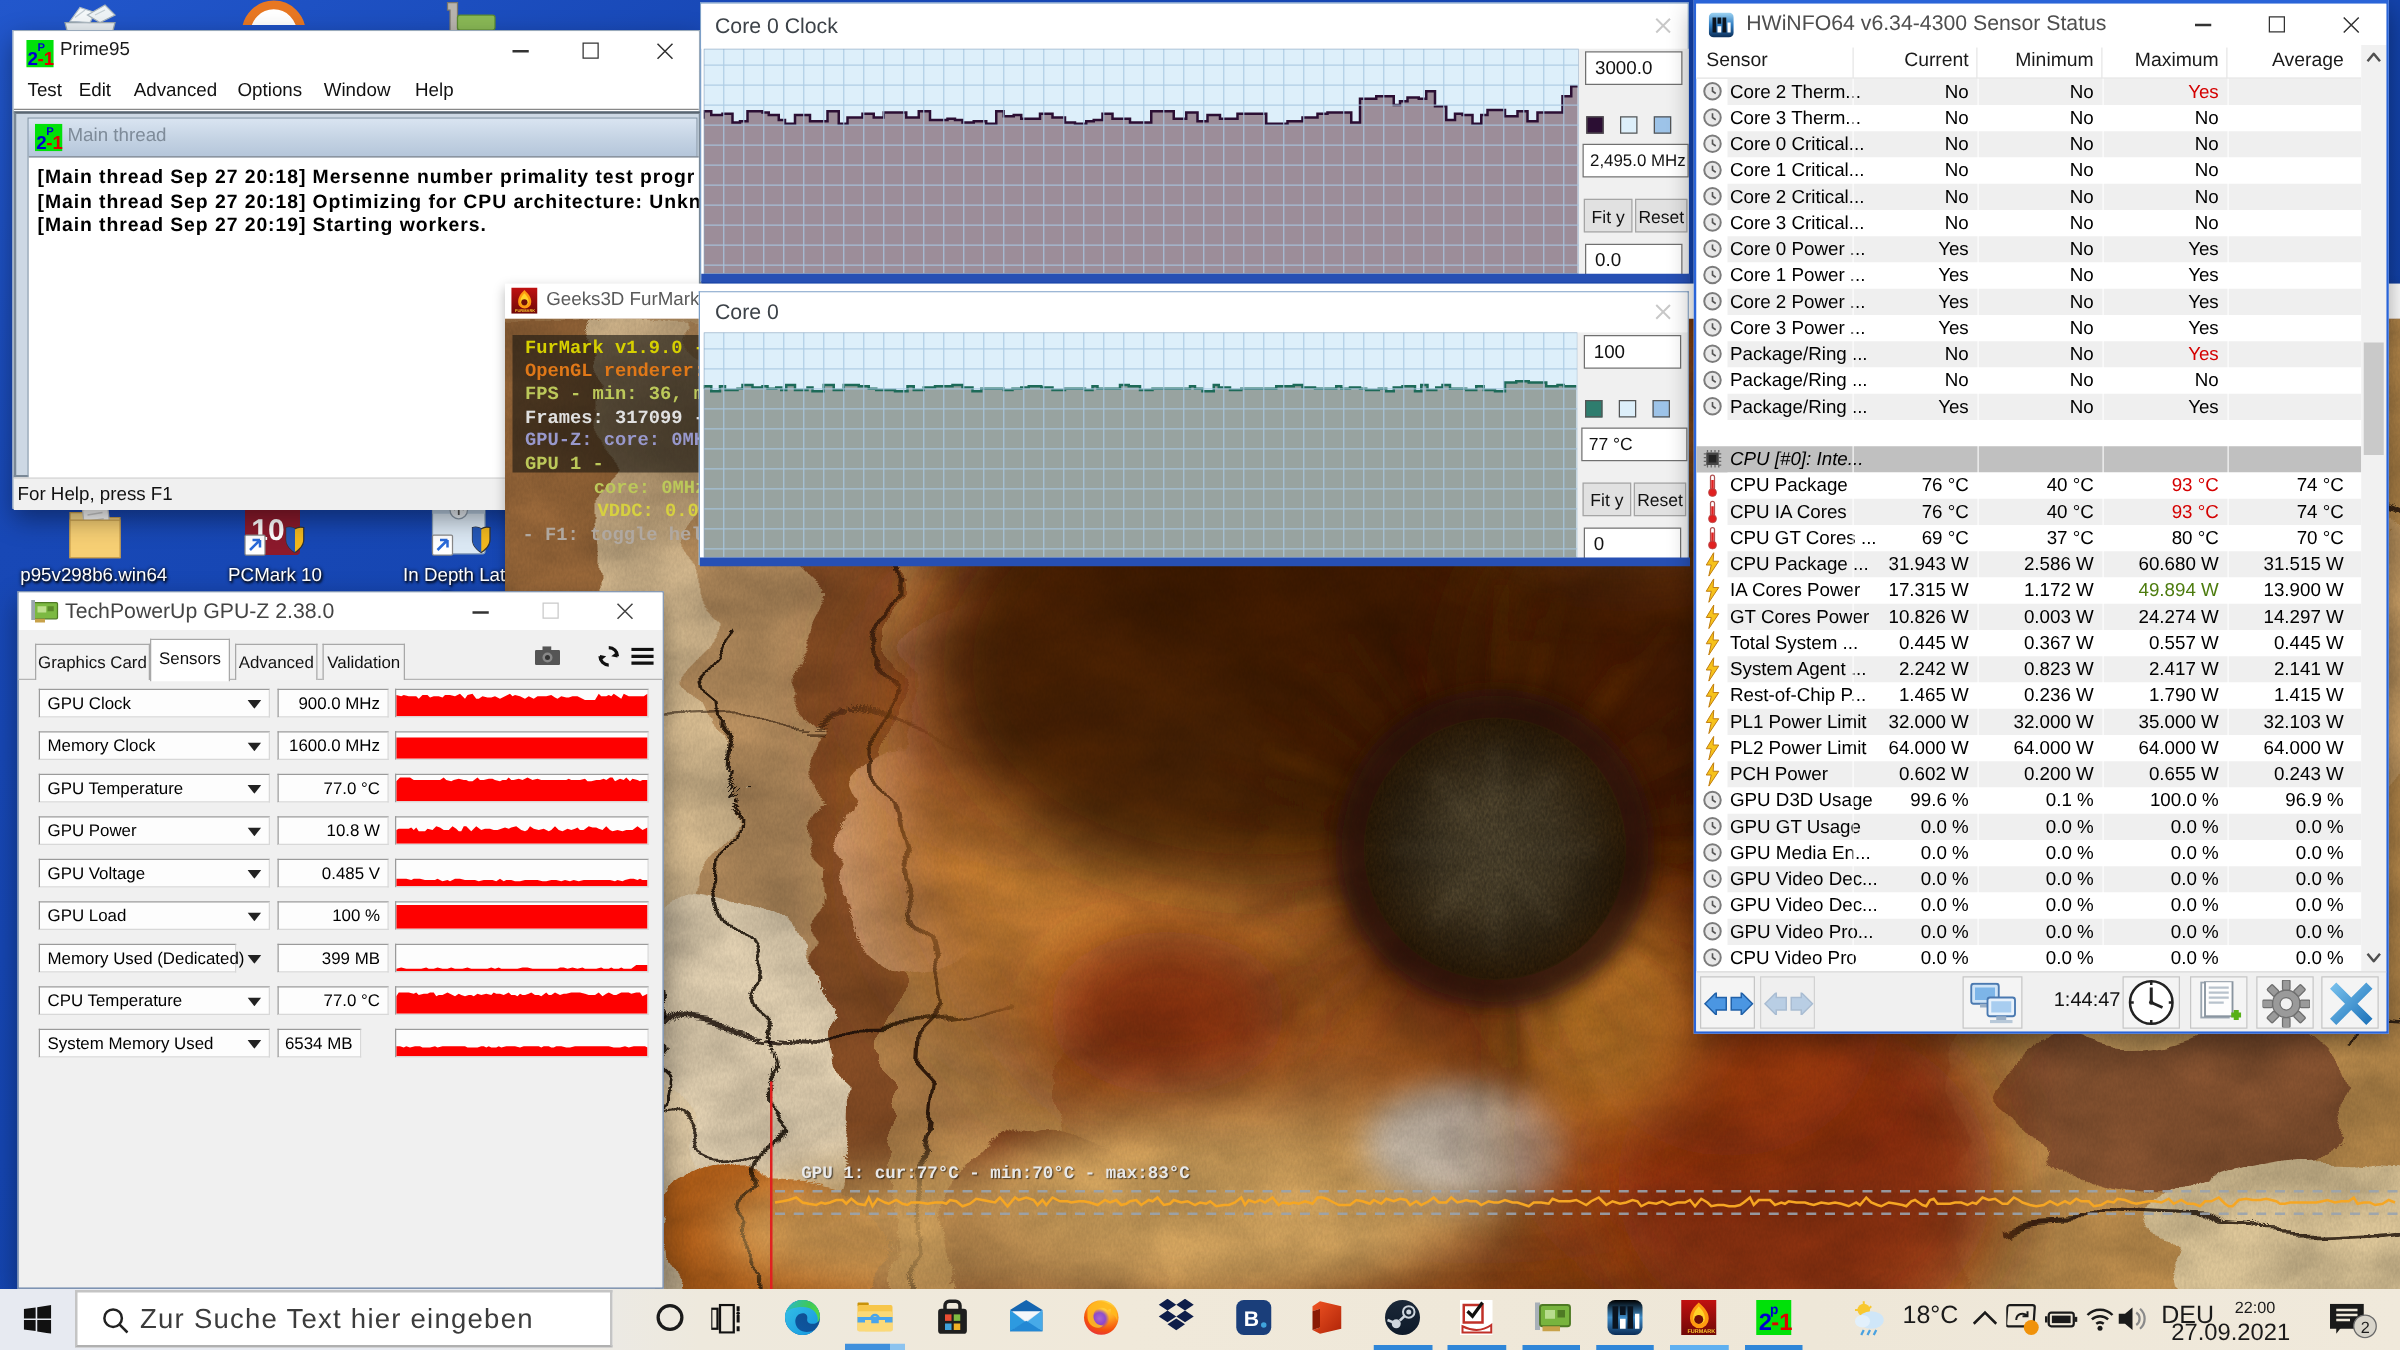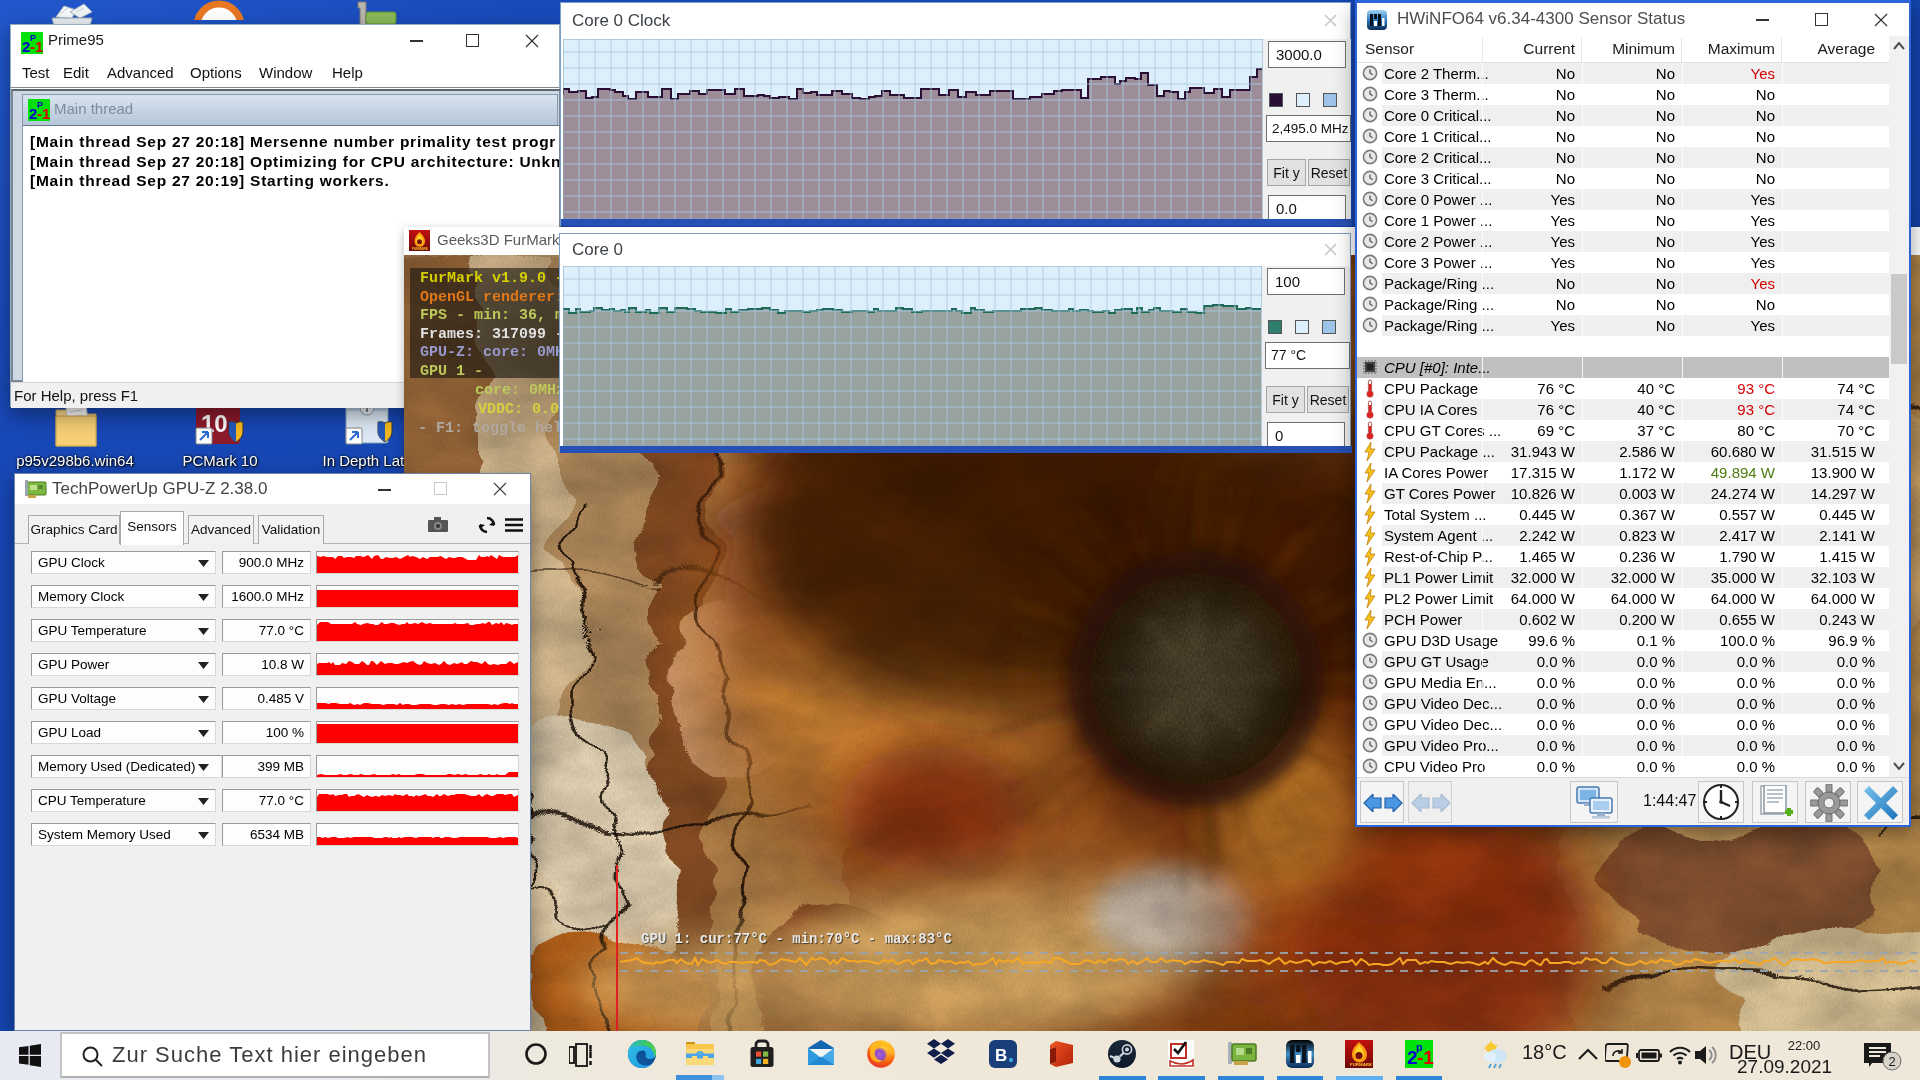--- a/index.html
+++ b/index.html
@@ -723,21 +723,21 @@
         </svg>
     </div>
     <div class="abs" style="left:207px;top:247px;width:89px;height:23px;background:#fdfdfd;border:1px solid #9a9a9a;border-bottom-color:#d8d8d8;border-right-color:#d8d8d8;">
       <div class="abs" style="right:6px;top:3px;font-size:13.5px;color:#000;white-space:nowrap;">100 %</div>
     </div>
     <div class="abs" style="left:301px;top:247px;width:203px;height:23px;background:#fdfdfd;border:1px solid #9a9a9a;border-bottom-color:#d8d8d8;border-right-color:#d8d8d8;">
       <svg class="abs" style="left:0;top:0;" width="201" height="21" viewBox="0 0 201 21">
           <path d="M0,21 L0,2 L2,2 L4,2 L8,2 L12,2 L16,2 L18,2 L21,2 L23,2 L25,2 L28,2 L30,2 L33,2 L35,2 L39,2 L41,2 L43,2 L45,2 L48,2 L51,2 L53,2 L56,2 L59,2 L63,2 L67,2 L71,2 L74,2 L76,2 L78,2 L81,2 L84,2 L87,2 L90,2 L93,2 L95,2 L97,2 L101,2 L105,2 L109,2 L112,2 L115,2 L117,2 L121,2 L124,2 L126,2 L129,2 L131,2 L135,2 L138,2 L140,2 L143,2 L147,2 L150,2 L152,2 L156,2 L160,2 L163,2 L167,2 L170,2 L173,2 L176,2 L180,2 L184,2 L188,2 L192,2 L195,2 L197,2 L201,2 L201,21 Z" fill="#fe0000"></path>
         </svg>
     </div>
-    <div class="abs" style="left:16px;top:281px;width:191px;height:23px;background:#fdfdfd;border:1px solid #9a9a9a;border-bottom-color:#d8d8d8;border-right-color:#d8d8d8;">
+    <div class="abs" style="left:16px;top:281px;width:158px;height:23px;background:#fdfdfd;border:1px solid #9a9a9a;border-bottom-color:#d8d8d8;border-right-color:#d8d8d8;">
       <div class="abs" style="left:6px;top:3px;font-size:13.5px;color:#000;white-space:nowrap;">Memory Used (Dedicated)</div>
       <svg class="abs" style="left:166px;top:8px;" width="11" height="7" viewBox="0 0 11 7">
           <path d="M0 0 L11 0 L5.5 7 Z" fill="#222"></path>
         </svg>
     </div>
     <div class="abs" style="left:207px;top:281px;width:89px;height:23px;background:#fdfdfd;border:1px solid #9a9a9a;border-bottom-color:#d8d8d8;border-right-color:#d8d8d8;">
       <div class="abs" style="right:6px;top:3px;font-size:13.5px;color:#000;white-space:nowrap;">399 MB</div>
     </div>
     <div class="abs" style="left:301px;top:281px;width:203px;height:23px;background:#fdfdfd;border:1px solid #9a9a9a;border-bottom-color:#d8d8d8;border-right-color:#d8d8d8;">
       <svg class="abs" style="left:0;top:0;" width="201" height="21" viewBox="0 0 201 21">
@@ -757,21 +757,21 @@
       <svg class="abs" style="left:0;top:0;" width="201" height="21" viewBox="0 0 201 21">
           <path d="M0,21 L0,7 L2,4 L6,4 L10,4 L14,5 L16,4 L18,6 L22,5 L25,5 L27,4 L30,4 L32,7 L34,6 L37,6 L41,4 L45,6 L47,7 L50,5 L52,6 L55,7 L58,6 L60,6 L62,7 L65,5 L68,6 L72,5 L76,6 L78,4 L80,5 L83,5 L86,6 L88,5 L90,4 L92,6 L95,6 L97,7 L99,5 L101,6 L103,6 L106,5 L108,4 L111,6 L114,6 L116,7 L120,4 L122,6 L124,6 L127,4 L129,5 L131,6 L134,5 L136,5 L140,4 L143,4 L147,4 L151,5 L154,6 L157,6 L159,6 L162,4 L165,7 L168,5 L170,4 L174,6 L176,6 L180,4 L182,4 L186,4 L188,5 L192,4 L195,4 L197,7 L201,5 L201,21 Z" fill="#fe0000"></path>
         </svg>
     </div>
     <div class="abs" style="left:16px;top:349px;width:185px;height:23px;background:#fdfdfd;border:1px solid #9a9a9a;border-bottom-color:#d8d8d8;border-right-color:#d8d8d8;">
       <div class="abs" style="left:6px;top:3px;font-size:13.5px;color:#000;white-space:nowrap;">System Memory Used</div>
       <svg class="abs" style="left:166px;top:8px;" width="11" height="7" viewBox="0 0 11 7">
           <path d="M0 0 L11 0 L5.5 7 Z" fill="#222"></path>
         </svg>
     </div>
-    <div class="abs" style="left:207px;top:349px;width:89px;height:23px;background:#fdfdfd;border:1px solid #9a9a9a;border-bottom-color:#d8d8d8;border-right-color:#d8d8d8;">
+    <div class="abs" style="left:207px;top:349px;width:67px;height:23px;background:#fdfdfd;border:1px solid #9a9a9a;border-bottom-color:#d8d8d8;border-right-color:#d8d8d8;">
       <div class="abs" style="right:6px;top:3px;font-size:13.5px;color:#000;white-space:nowrap;">6534 MB</div>
     </div>
     <div class="abs" style="left:301px;top:349px;width:203px;height:23px;background:#fdfdfd;border:1px solid #9a9a9a;border-bottom-color:#d8d8d8;border-right-color:#d8d8d8;">
       <svg class="abs" style="left:0;top:0;" width="201" height="21" viewBox="0 0 201 21">
           <path d="M0,21 L0,13 L3,13 L6,14 L8,13 L11,14 L15,13 L17,13 L19,13 L21,14 L24,14 L27,14 L31,13 L33,14 L37,13 L41,13 L43,13 L46,13 L48,13 L52,13 L55,13 L57,14 L61,14 L65,14 L68,13 L70,13 L72,14 L74,13 L76,14 L80,14 L82,13 L84,14 L88,13 L92,13 L95,13 L99,14 L102,13 L104,13 L106,13 L108,13 L112,13 L114,13 L116,14 L118,13 L122,13 L124,14 L126,14 L128,13 L130,13 L132,13 L136,14 L139,14 L143,13 L147,13 L150,13 L154,13 L156,13 L160,13 L162,13 L165,13 L167,13 L170,13 L174,14 L176,14 L179,14 L183,13 L186,14 L190,13 L192,13 L196,13 L199,13 L201,14 L201,21 Z" fill="#fe0000"></path>
         </svg>
     </div>
   </div>
 
   <div class="win" id="hwinfo" style="z-index:6; left:1355px; top:0px; width:556px; height:827px; background:#fff; border:2px solid #2a64d8; border-top-width:3px; box-shadow:0 8px 20px rgba(0,0,0,.4);">

